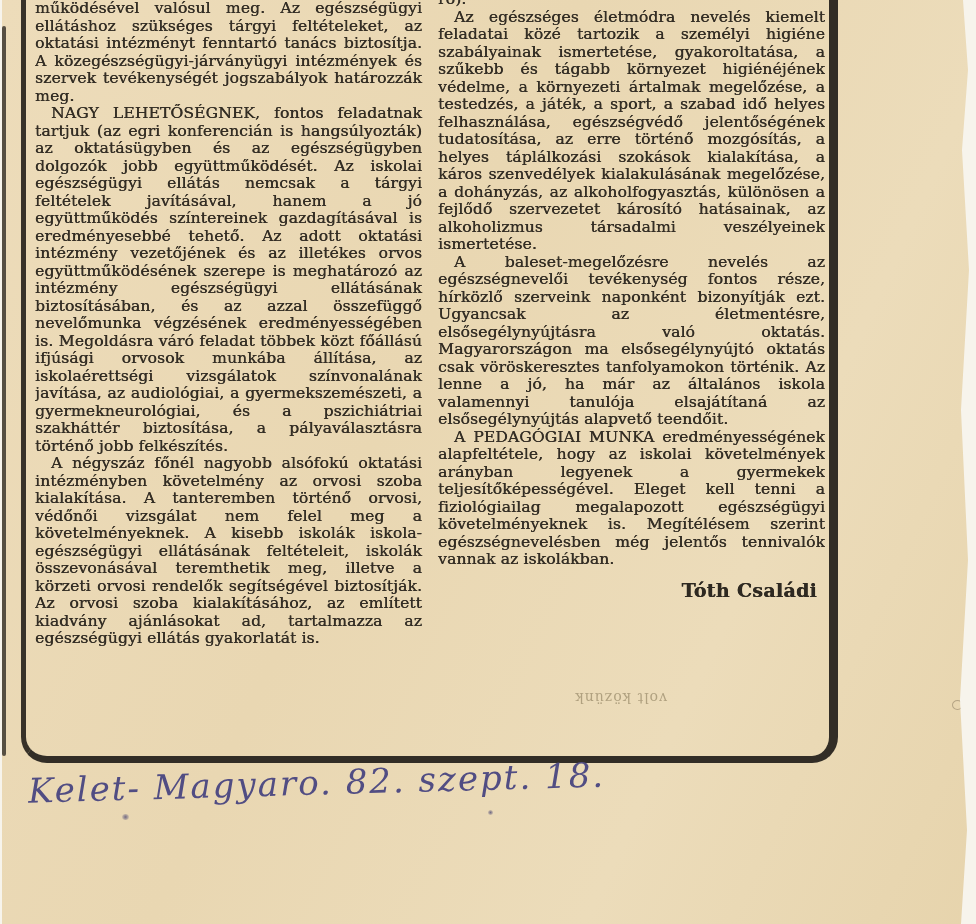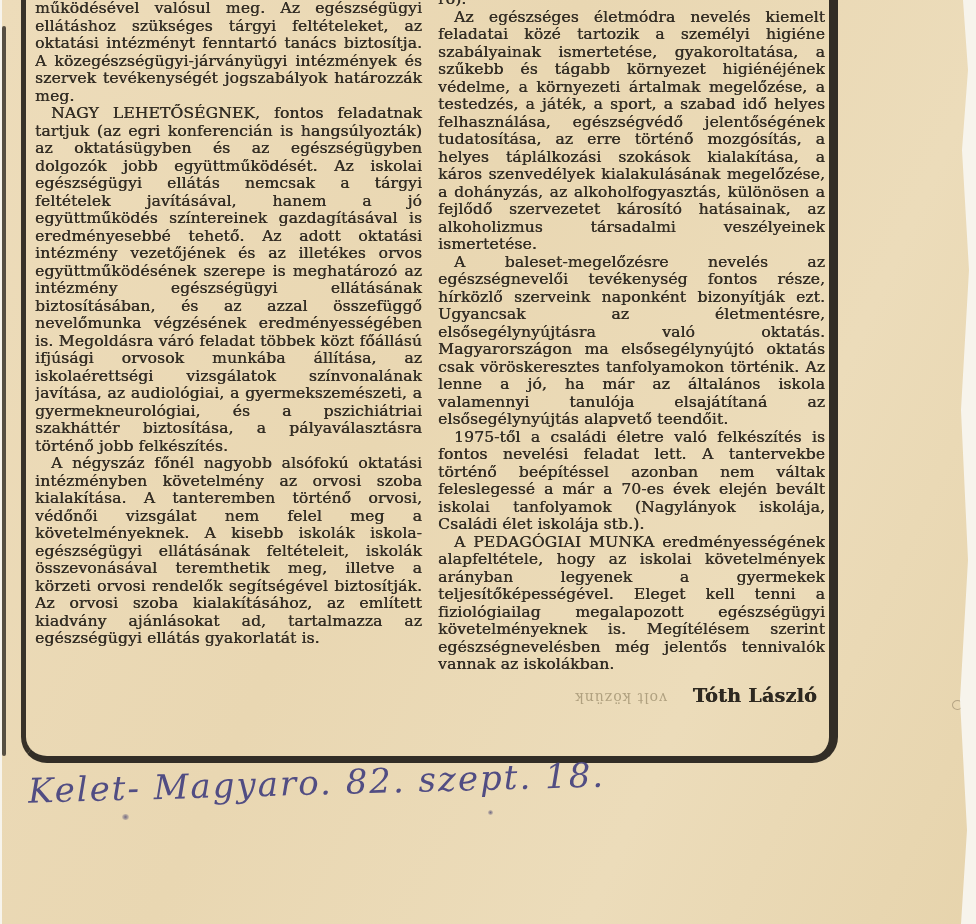--- a/index.html
+++ b/index.html
@@ -108,23 +108,22 @@
     <div class="col col-left">
       <p>működésével valósul meg. Az egészségügyi ellátáshoz szükséges tárgyi feltételeket, az oktatási intézményt fenntartó tanács biztosítja. A közegészségügyi-járványügyi intézmények és szervek tevékenységét jogszabályok határozzák meg.</p>
       <p class="ind">NAGY LEHETŐSÉGNEK, fontos feladatnak tartjuk (az egri konferencián is hangsúlyozták) az oktatásügyben és az egészségügyben dolgozók jobb együttműködését. Az iskolai egészségügyi ellátás nemcsak a tárgyi feltételek javításával, hanem a jó együttműködés színtereinek gazdagításával is eredményesebbé tehető. Az adott oktatási intézmény vezetőjének és az illetékes orvos együttműködésének szerepe is meghatározó az intézmény egészségügyi ellátásának biztosításában, és az azzal összefüggő nevelőmunka végzésének eredményességében is. Megoldásra váró feladat többek közt főállású ifjúsági orvosok munkába állítása, az iskolaérettségi vizsgálatok színvonalának javítása, az audiológiai, a gyermekszemészeti, a gyermekneurológiai, és a pszichiátriai szakháttér biztosítása, a pályaválasztásra történő jobb felkészítés.</p>
       <p class="ind">A négyszáz főnél nagyobb alsófokú oktatási intézményben követelmény az orvosi szoba kialakítása. A tanteremben történő orvosi, védőnői vizsgálat nem felel meg a követelményeknek. A kisebb iskolák iskola-egészségügyi ellátásának feltételeit, iskolák összevonásával teremthetik meg, illetve a körzeti orvosi rendelők segítségével biztosítják. Az orvosi szoba kialakításához, az említett kiadvány ajánlásokat ad, tartalmazza az egészségügyi ellátás gyakorlatát is.</p>
     </div>
 
     <div class="col col-right">
       <p class="fragment">rő).</p>
       <p class="ind">Az egészséges életmódra nevelés kiemelt feladatai közé tartozik a személyi higiéne szabályainak ismertetése, gyakoroltatása, a szűkebb és tágabb környezet higiénéjének védelme, a környezeti ártalmak megelőzése, a testedzés, a játék, a sport, a szabad idő helyes felhasználása, egészségvédő jelentőségének tudatosítása, az erre történő mozgósítás, a helyes táplálkozási szokások kialakítása, a káros szenvedélyek kialakulásának megelőzése, a dohányzás, az alkoholfogyasztás, különösen a fejlődő szervezetet károsító hatásainak, az alkoholizmus társadalmi veszélyeinek ismertetése.</p>
       <p class="ind">A baleset-megelőzésre nevelés az egészségnevelői tevékenység fontos része, hírközlő szerveink naponként bizonyítják ezt. Ugyancsak az életmentésre, elsősegélynyújtásra való oktatás. Magyarországon ma elsősegélynyújtó oktatás csak vöröskeresztes tanfolyamokon történik. Az lenne a jó, ha már az általános iskola valamennyi tanulója elsajátítaná az elsősegélynyújtás alapvető teendőit.</p>
-      <p class="ind">1975-től a családi életre való felkészítés is fontos nevelési feladat lett. A tantervekbe történő beépítéssel azonban nem váltak feleslegessé a már a 70-es évek elején bevált iskolai tanfolyamok (Nagylányok iskolája, Családi élet iskolája stb.).</p>
       <p class="ind gap-before">A PEDAGÓGIAI MUNKA eredményességének alapfeltétele, hogy az iskolai követelmények arányban legyenek a gyermekek teljesítőképességével. Eleget kell tenni a fiziológiailag megalapozott egészségügyi követelményeknek is. Megítélésem szerint egészségnevelésben még jelentős tennivalók vannak az iskolákban.</p>
-      <div class="signature">Tóth László</div>
+      <div class="signature">Tóth Családi</div>
     </div>
 
   </div>
 
   <div class="bleedthrough">volt közünk</div>
 
   <div class="handwritten-note">Kelet- Magyaro.  82. szept. 18.</div>
 
   <div class="ink-dot dot-a"></div>
   <div class="ink-dot dot-b"></div>

